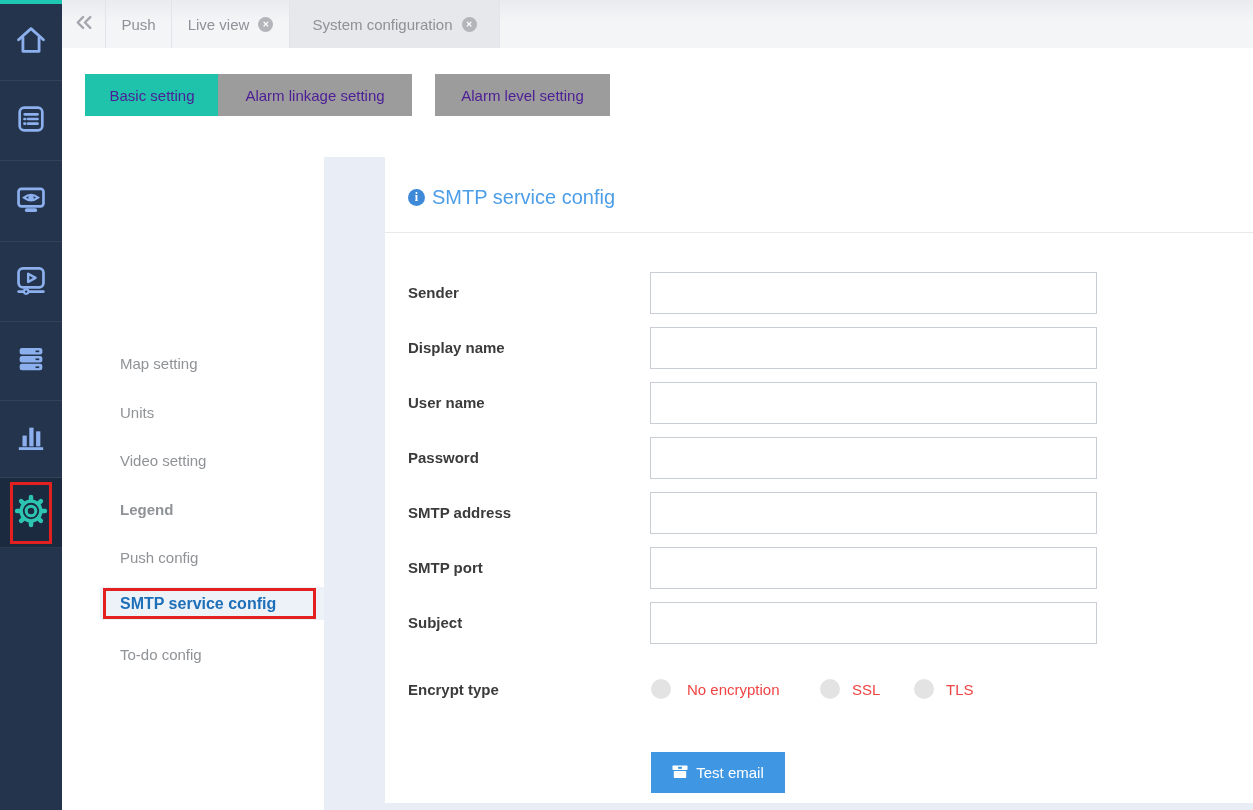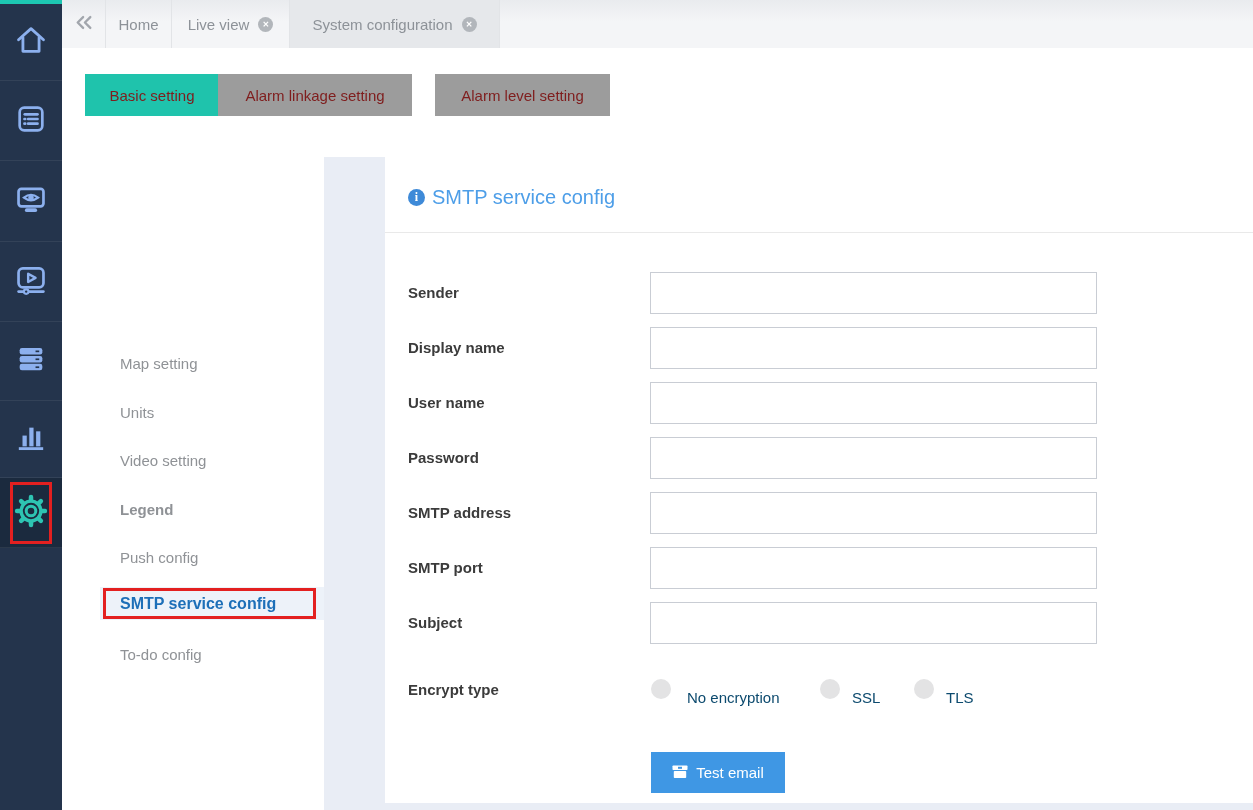--- a/index.html
+++ b/index.html
@@ -35,21 +35,21 @@
   .tab-home   { left:44px;  width:66px; }
   .tab-live   { left:110px; width:118px; }
   .tab-sys    { left:228px; width:210px; background:#e6e8eb; }
   .close-icon { width:15px; height:15px; border-radius:50%; background:#b2b6bb; position:relative; cursor:pointer; flex:0 0 auto; }
   .close-icon::before { content:"✕"; position:absolute; left:0; top:0; width:15px; height:15px;
                         color:#fff; font-size:8px; line-height:15px; text-align:center; font-weight:bold; }
 
   
   .topband { position:absolute; left:62px; top:48px; width:1191px; height:109px; background:#fff; z-index:2; }
   .set-btn { position:absolute; top:26px; height:42px; display:flex; align-items:center; justify-content:center;
-             color:#7f1d1d; font-size:15px; cursor:pointer; }
+             color:#4c1d95; font-size:15px; cursor:pointer; }
   .btn-basic   { left:23px;  width:134px; background:#1fc3ac; }
   .btn-linkage { left:156px; width:194px; background:#9c9c9c; }
   .btn-level   { left:373px; width:175px; background:#9c9c9c; }
 
   
   .subnav { position:absolute; left:62px; top:157px; width:262px; height:653px; background:#fff; z-index:2; }
   .subnav-item { position:absolute; left:58px; height:18px; line-height:18px; font-size:15px; color:#8f9296; cursor:pointer; white-space:nowrap; }
   .sn-1 { top:198px; } .sn-2 { top:247px; } .sn-3 { top:295px; }
   .sn-4 { top:344px;font-weight:bold; } .sn-5 { top:392px; } .sn-7 { top:489px; }
   .subnav-active-band { position:absolute; left:38px; top:430px; width:224px; height:33px; background:#edf2f9; cursor:pointer; }
@@ -69,21 +69,21 @@
   .fr-1 { top:115px;border-radius:12px; } .fr-2 { top:170px; } .fr-3 { top:225px; } .fr-4 { top:280px; }
   .fr-5 { top:335px; } .fr-6 { top:390px;padding-left:14px; } .fr-7 { top:445px; }
   .flabel { position:absolute; left:23px; top:0; height:42px; line-height:42px; font-size:15px; font-weight:bold; color:#3b3b3b; white-space:nowrap; }
   .finput { position:absolute; left:265px; top:0; width:447px; height:42px; border:1px solid #c9cdd4;
             font-size:14px; padding:0 10px; color:#333; background:#fff; outline:none; font-family:"Liberation Sans", sans-serif; }
 
   .erow { position:absolute; left:0; top:521px; width:868px; height:24px; }
   .elabel { position:absolute; left:23px; top:0; height:24px; line-height:24px; font-size:15px; font-weight:bold; color:#3b3b3b; }
   .radio-circle { position:absolute; top:1px; width:20px; height:20px; border-radius:50%; background:#e3e3e4; cursor:pointer; }
   .rc-1 { left:266px; } .rc-2 { left:435px; } .rc-3 { left:529px; }
-  .radio-label { position:absolute; top:8px; height:24px; line-height:24px; font-size:15px; color:#0c4a6e; cursor:pointer; white-space:nowrap; }
+  .radio-label { position:absolute; top:0; height:24px; line-height:24px; font-size:15px; color:#ef4444; cursor:pointer; white-space:nowrap; }
   .rl-1 { left:302px; } .rl-2 { left:467px; } .rl-3 { left:561px; }
 
   .test-btn { position:absolute; left:266px; top:595px; width:134px; height:41px; background:#3f97e4;
               display:flex; align-items:center; justify-content:center; gap:8px; color:#fff; font-size:15px;
               border:none; cursor:pointer; font-family:"Liberation Sans", sans-serif; }
 </style>
 </head>
 <body>
 
 <div class="app">
@@ -186,21 +186,21 @@
   <div class="tabbar">
     <div class="collapse-btn">
       <span>
         <svg width="18" height="15" viewBox="0 0 20 16" fill="none" stroke="#a2a6ad" stroke-width="2.6" stroke-linecap="round" stroke-linejoin="round">
           <path d="M9 2 L3 8 L9 14"></path>
           <path d="M17 2 L11 8 L17 14"></path>
         </svg>
       </span>
     </div>
     <div class="tab tab-home">
-      <span>Home</span>
+      <span>Push</span>
     </div>
     <div class="tab tab-live">
       <span>Live view</span>
       <span class="close-icon"></span>
     </div>
     <div class="tab tab-sys">
       <span>System configuration</span>
       <span class="close-icon"></span>
     </div>
   </div>

